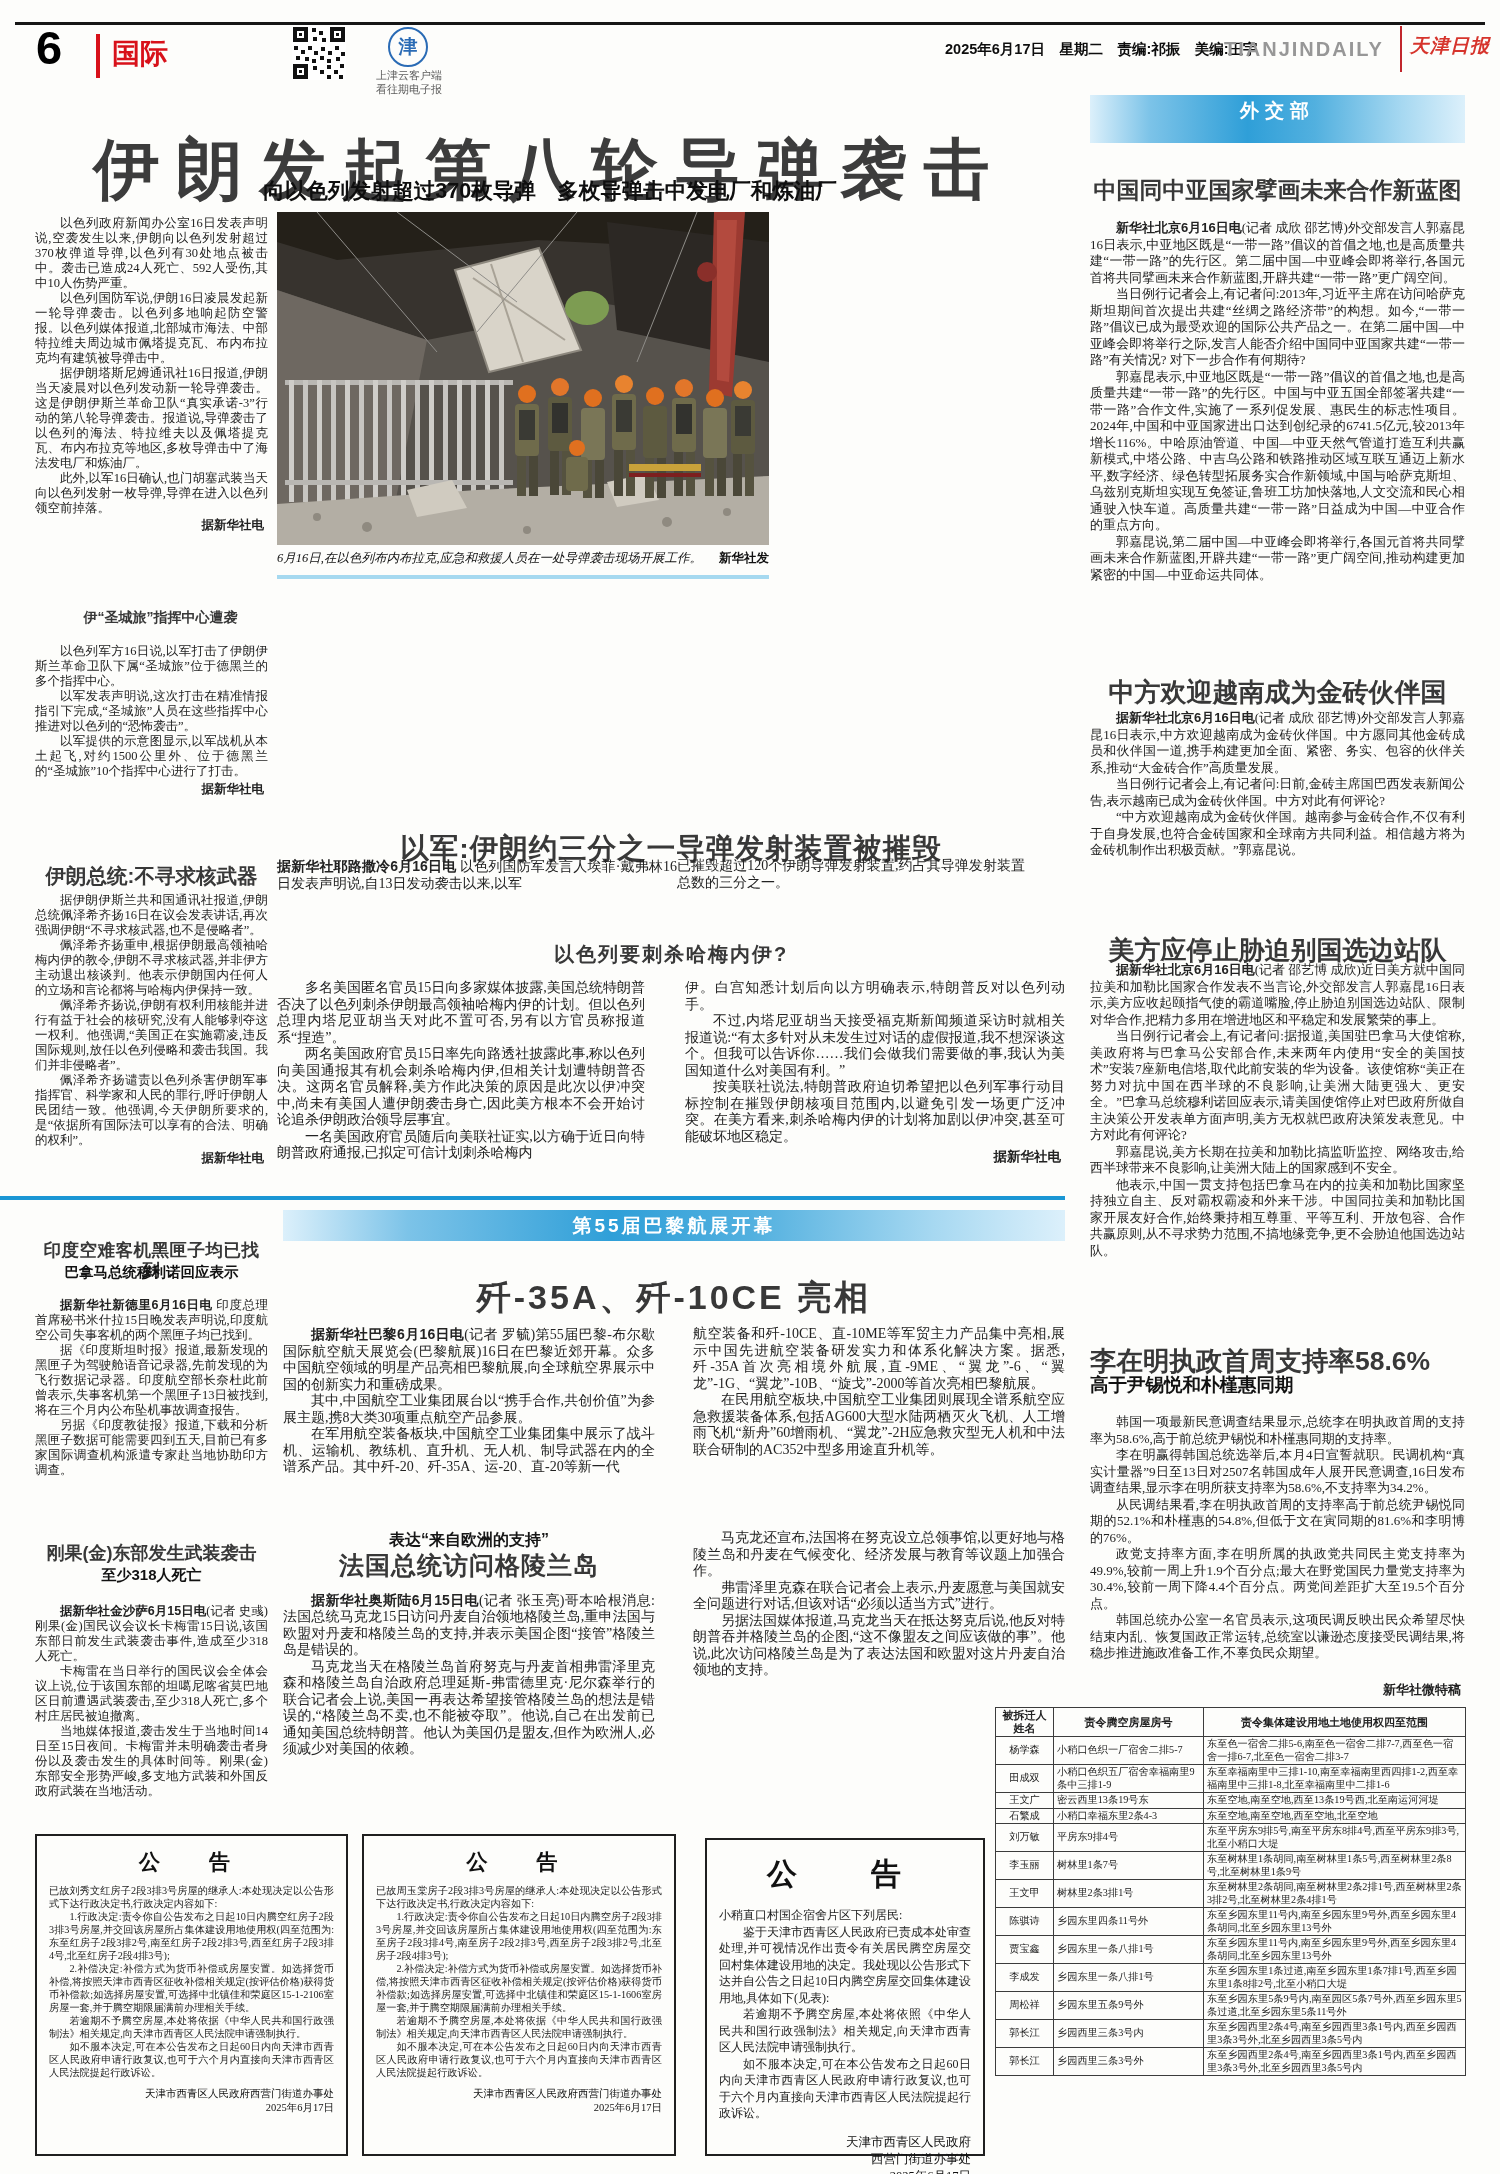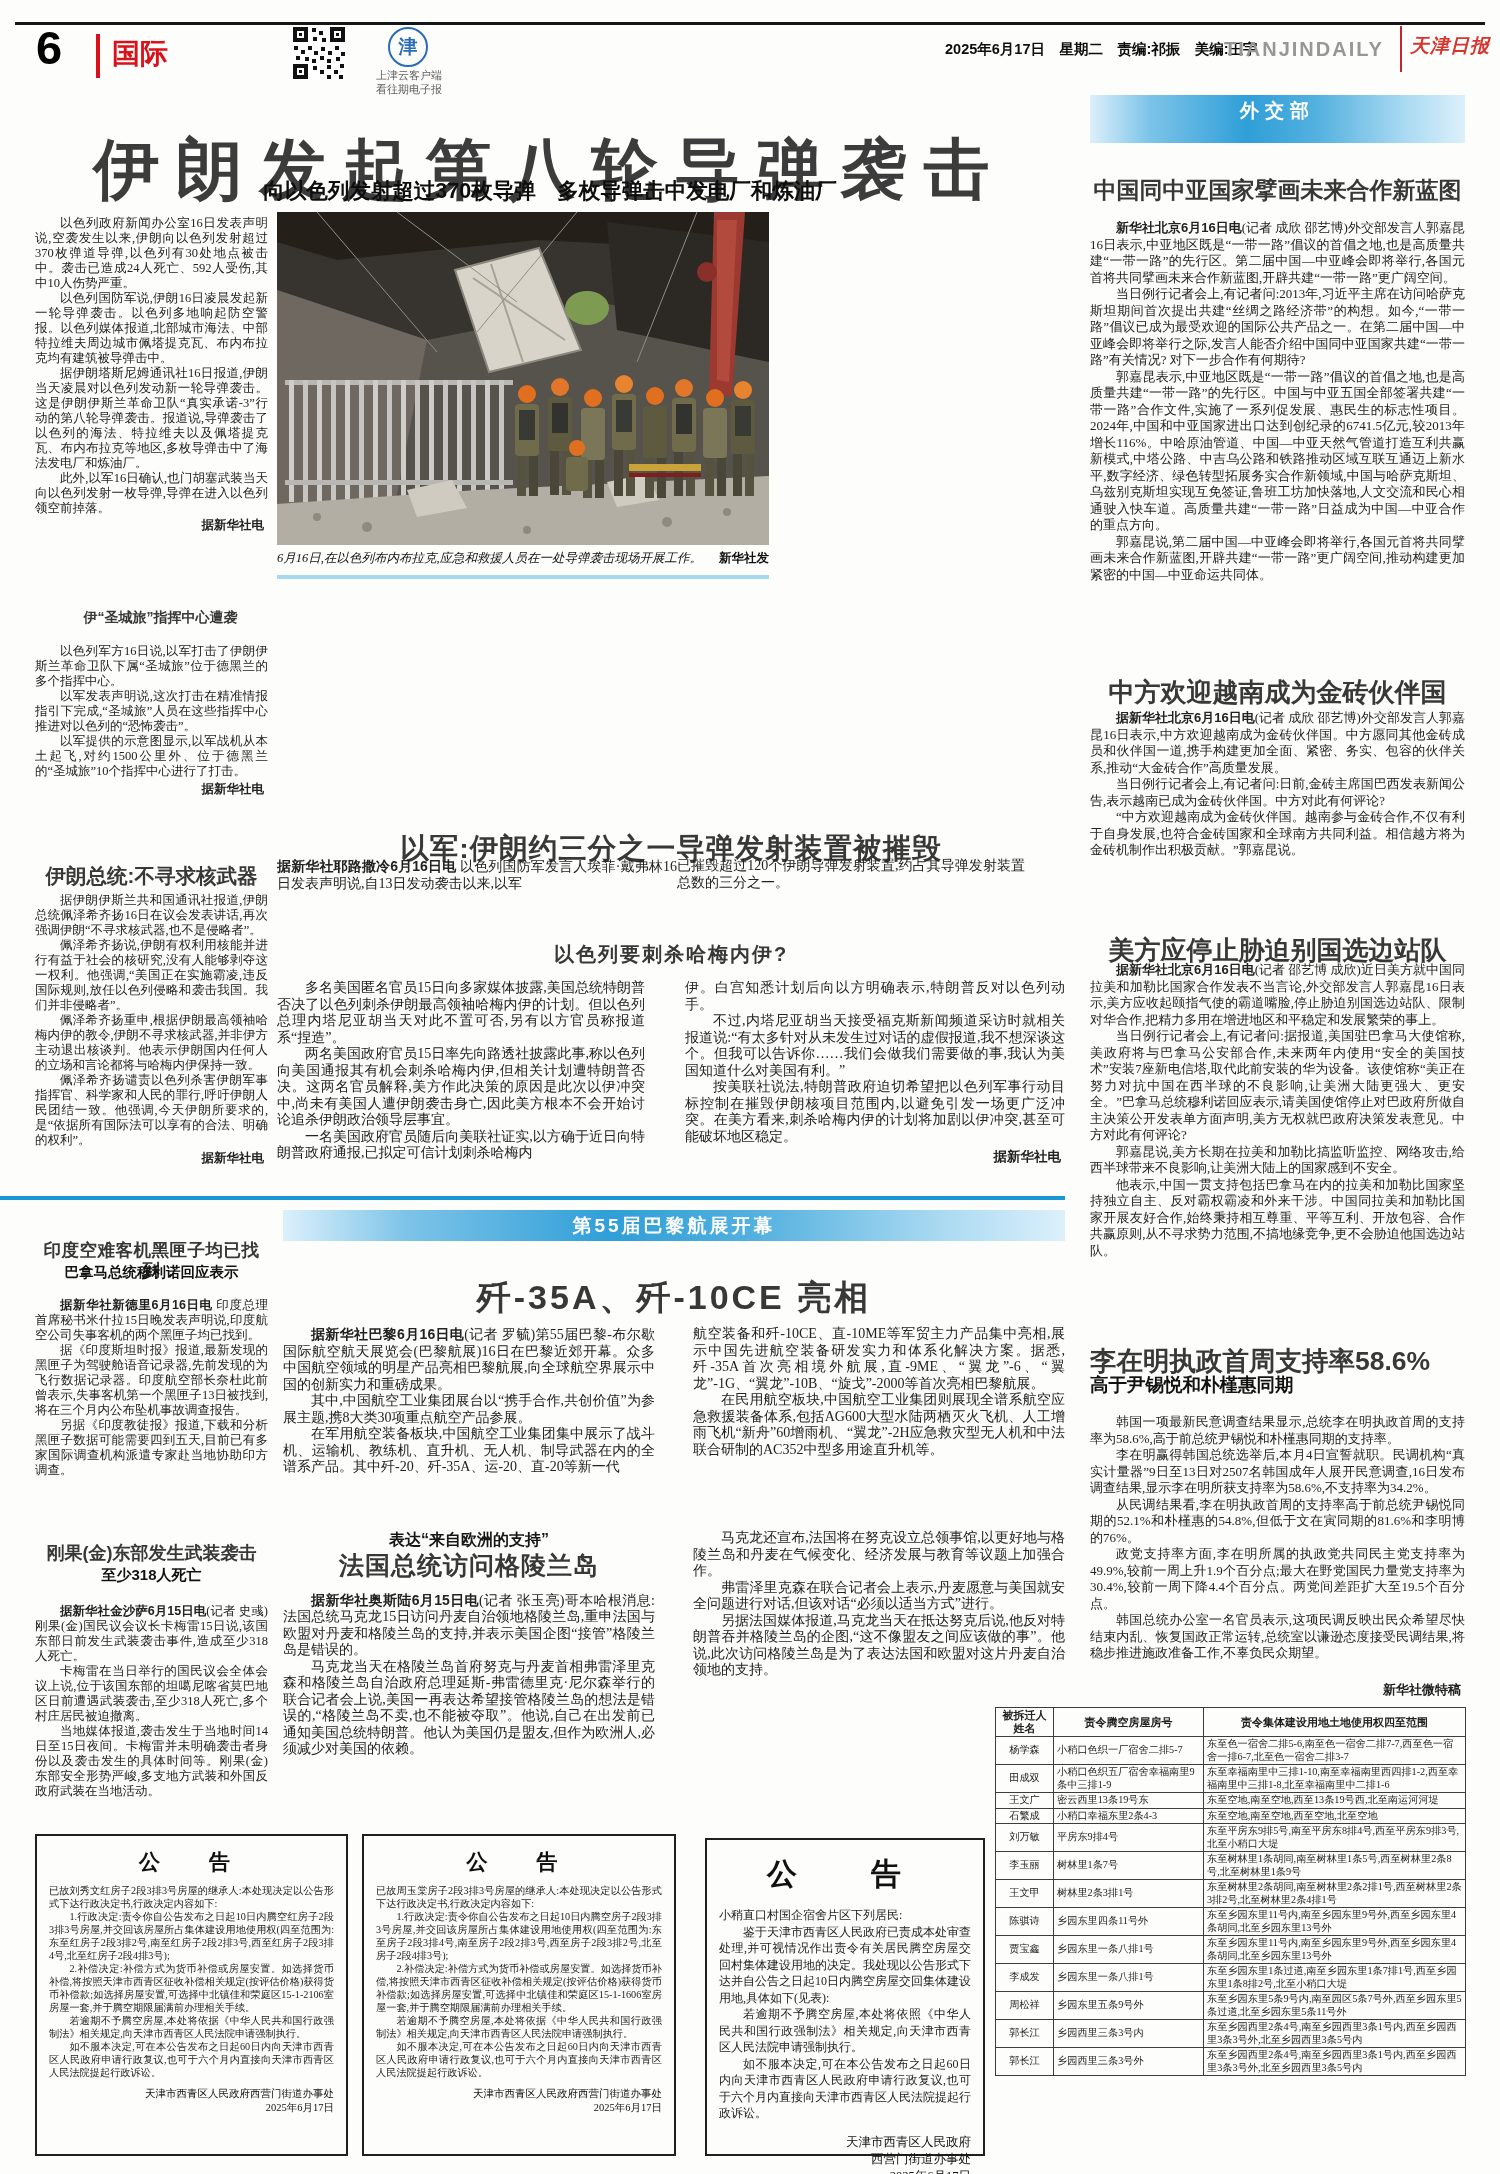--- a/index.html
+++ b/index.html
@@ -309,22 +309,22 @@
         <p class="para">以军发表声明说,这次打击在精准情报指引下完成,“圣城旅”人员在这些指挥中心推进对以色列的“恐怖袭击”。</p>
         <p class="para">以军提供的示意图显示,以军战机从本土起飞,对约1500公里外、位于德黑兰的“圣城旅”10个指挥中心进行了打击。</p>
       </div>
     <div class="attr">据新华社电</div>
   </div>
 
   <h2 class="abs hl" id="pres-hl">伊朗总统:不寻求核武器</h2>
   <div class="abs body-col" id="pres-body">
     <div>
         <p class="para">据伊朗伊斯兰共和国通讯社报道,伊朗总统佩泽希齐扬16日在议会发表讲话,再次强调伊朗“不寻求核武器,也不是侵略者”。</p>
+        <p class="para">佩泽希齐扬重申,根据伊朗最高领袖哈梅内伊的教令,伊朗不寻求核武器,并非伊方主动退出核谈判。他表示伊朗国内任何人的立场和言论都将与哈梅内伊保持一致。</p>
         <p class="para">佩泽希齐扬说,伊朗有权利用核能并进行有益于社会的核研究,没有人能够剥夺这一权利。他强调,“美国正在实施霸凌,违反国际规则,放任以色列侵略和袭击我国。我们并非侵略者”。</p>
-        <p class="para">佩泽希齐扬重申,根据伊朗最高领袖哈梅内伊的教令,伊朗不寻求核武器,并非伊方主动退出核谈判。他表示伊朗国内任何人的立场和言论都将与哈梅内伊保持一致。</p>
         <p class="para">佩泽希齐扬谴责以色列杀害伊朗军事指挥官、科学家和人民的罪行,呼吁伊朗人民团结一致。他强调,今天伊朗所要求的,是“依据所有国际法可以享有的合法、明确的权利”。</p>
       </div>
     <div class="attr">据新华社电</div>
   </div>
 
   <div class="abs" id="blue-div"></div>
 
   <h2 class="abs hl" id="india-hl">印度空难客机黑匣子均已找到</h2>
   <div class="abs" id="india-sub">巴拿马总统穆利诺回应表示</div>
   <div class="abs body-col" id="india-body">

